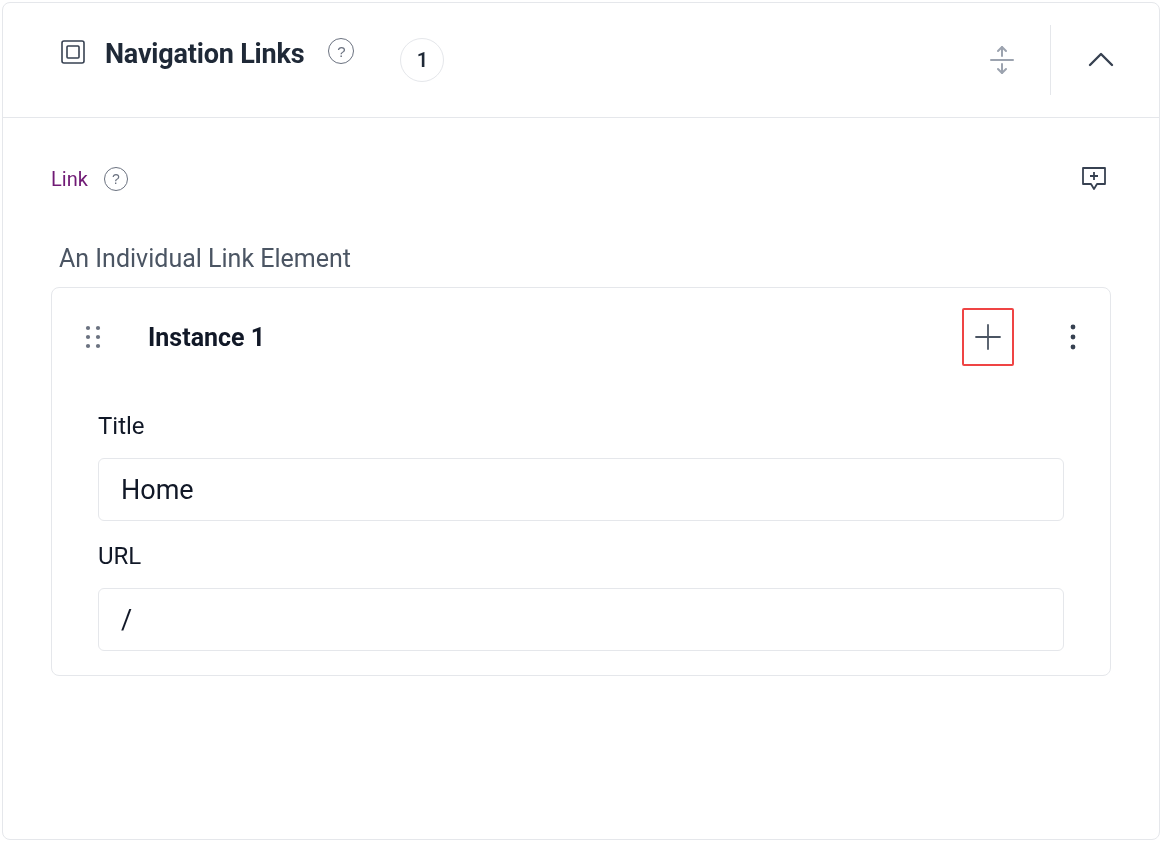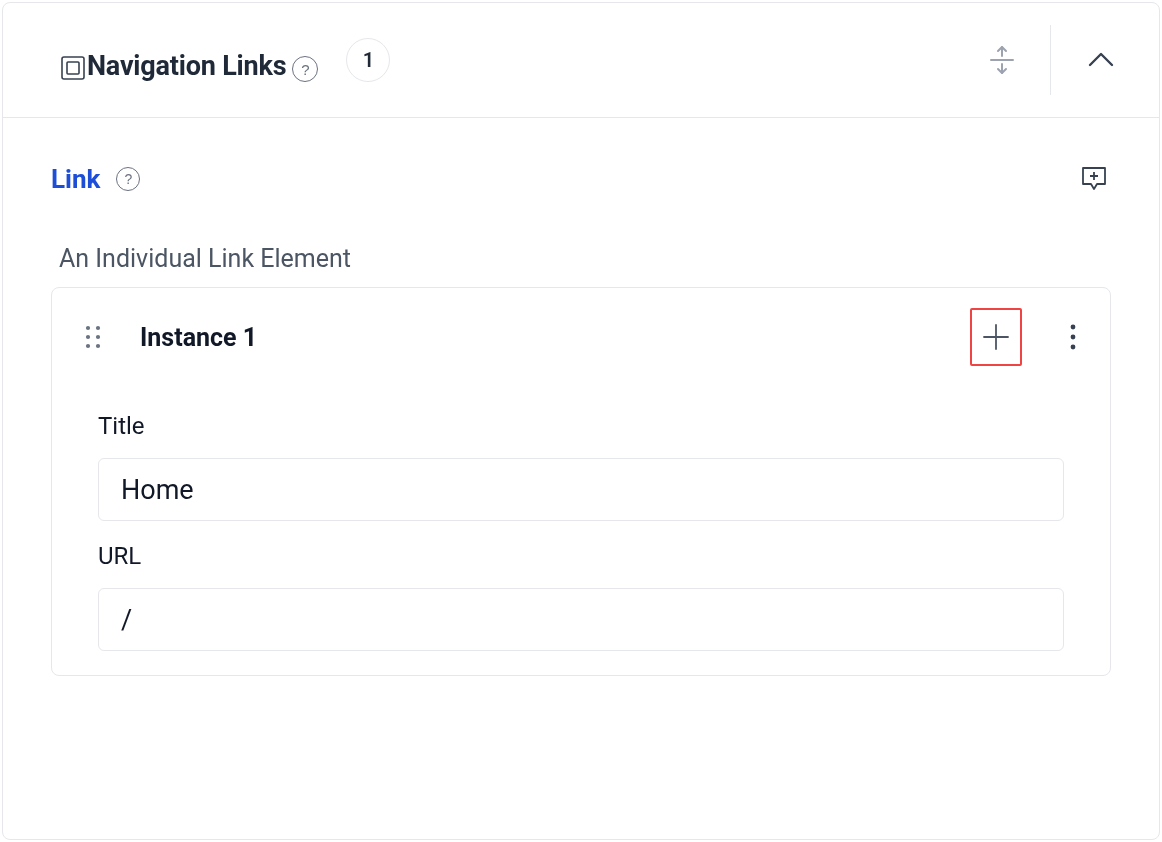--- a/index.html
+++ b/index.html
@@ -21,21 +21,22 @@
   }
   .header {
     display: flex;
     align-items: center;
     padding: 22px 32px 22px 56px;
     border-bottom: 1px solid #e5e7eb;
     position: relative;
   }
   .header-left {
     display: flex;
-    align-items: flex-end;
+    align-items: flex-start;
+    gap: 18px;
     flex: 1;
   }
   .title-icon {
     width: 28px;
     height: 28px;
     flex-shrink: 0;
   }
   .header-title {
     font-size: 27px;
     font-weight: 700;
@@ -121,23 +122,23 @@
     align-items: center;
     justify-content: space-between;
     margin-bottom: 16px;
   }
   .section-title-wrap {
     display: flex;
     align-items: center;
     gap: 10px;
   }
   .section-title {
-    font-size: 26px;
-    font-weight: 700;
-    color: #1d4ed8;
+    font-size: 20px;
+    font-weight: 400;
+    color: #701a75;
   }
   .comment-btn {
     width: 34px;
     height: 34px;
     background: transparent;
     border: none;
     cursor: pointer;
     display: flex;
     align-items: center;
     justify-content: center;
@@ -151,21 +152,21 @@
   }
   .instance-card {
     border: 1px solid #e5e7eb;
     border-radius: 8px;
     background: #fff;
   }
   .instance-header {
     display: flex;
     align-items: center;
     padding: 20px 22px 20px 30px;
-    gap: 16px;
+    gap: 24px;
   }
   .drag-handle {
     width: 22px;
     height: 22px;
     cursor: grab;
     display: flex;
     align-items: center;
     justify-content: center;
   }
   .instance-title {

